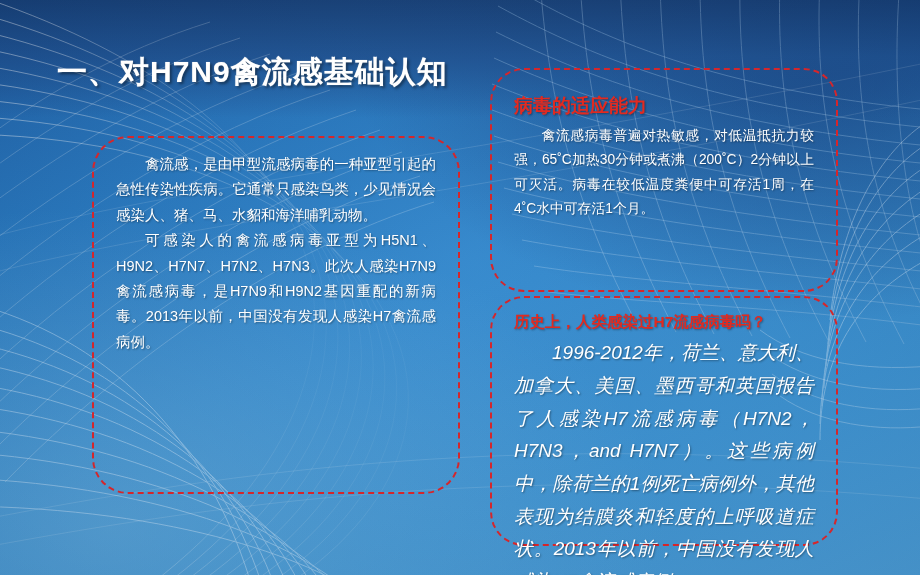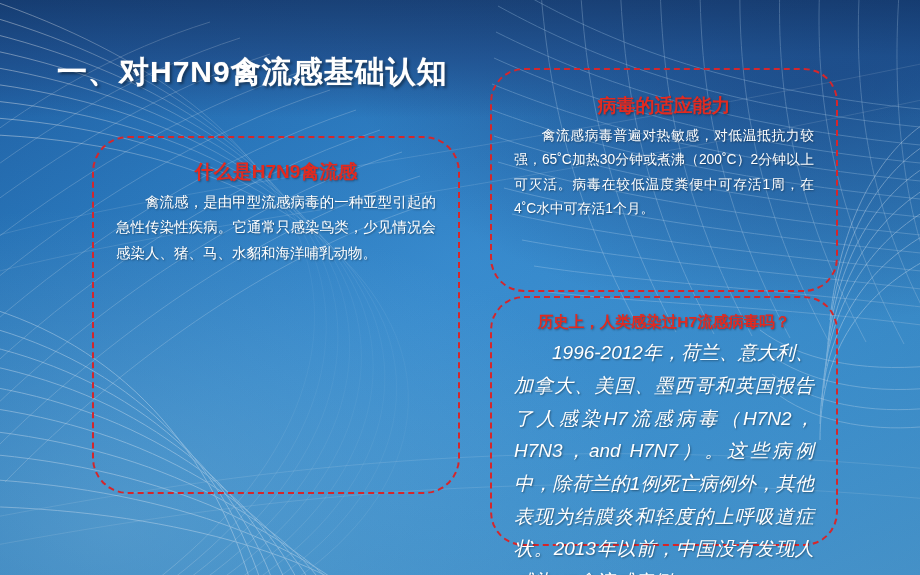--- a/index.html
+++ b/index.html
@@ -60,21 +60,20 @@
     position: absolute;
     border: 2px dashed #d5262b;
     border-radius: 34px;
     padding: 14px 22px 18px 22px;
   }
   .card.left  { left: 92px;  top: 136px; width: 368px; height: 358px; border-radius: 36px; }
   .card.tr    { left: 490px; top: 68px;  width: 348px; height: 224px; border-radius: 34px; }
   .card.br    { left: 490px; top: 296px; width: 348px; height: 250px; border-radius: 34px; }
 
   .card-title {
-    text-align: center;
     color: #e22a20;
     font-weight: bold;
     font-size: 19px;
     line-height: 1.25;
     text-shadow: 1px 1px 2px rgba(0,0,0,0.35);
     margin: 8px 0 6px 0;
   }
   .card.br .card-title { font-size: 15.5px; margin-top: 0; }
   .card.tr .card-title { font-size: 19px; margin-top: 10px; }
 
@@ -205,23 +204,23 @@
         </g>
       </g>
     </svg>
   </div>
 
   <div class="bg-vig"></div>
 
   <div class="heading">一、对H7N9禽流感基础认知</div>
 
   <div class="card left">
-    <div class="card-title">什么是H7N9禽流感</div>
     <div class="card-body">
       <p>禽流感，是由甲型流感病毒的一种亚型引起的急性传染性疾病。它通常只感染鸟类，少见情况会感染人、猪、马、水貂和海洋哺乳动物。</p>
+      <p>可感染人的禽流感病毒亚型为H5N1、H9N2、H7N7、H7N2、H7N3。此次人感染H7N9禽流感病毒，是H7N9和H9N2基因重配的新病毒。2013年以前，中国没有发现人感染H7禽流感病例。</p>
     </div>
   </div>
 
   <div class="card tr">
     <div class="card-title">病毒的适应能力</div>
     <div class="card-body">
       <p>禽流感病毒普遍对热敏感，对低温抵抗力较强，65˚C加热30分钟或煮沸（200˚C）2分钟以上可灭活。病毒在较低温度粪便中可存活1周，在4˚C水中可存活1个月。</p>
     </div>
   </div>
 

